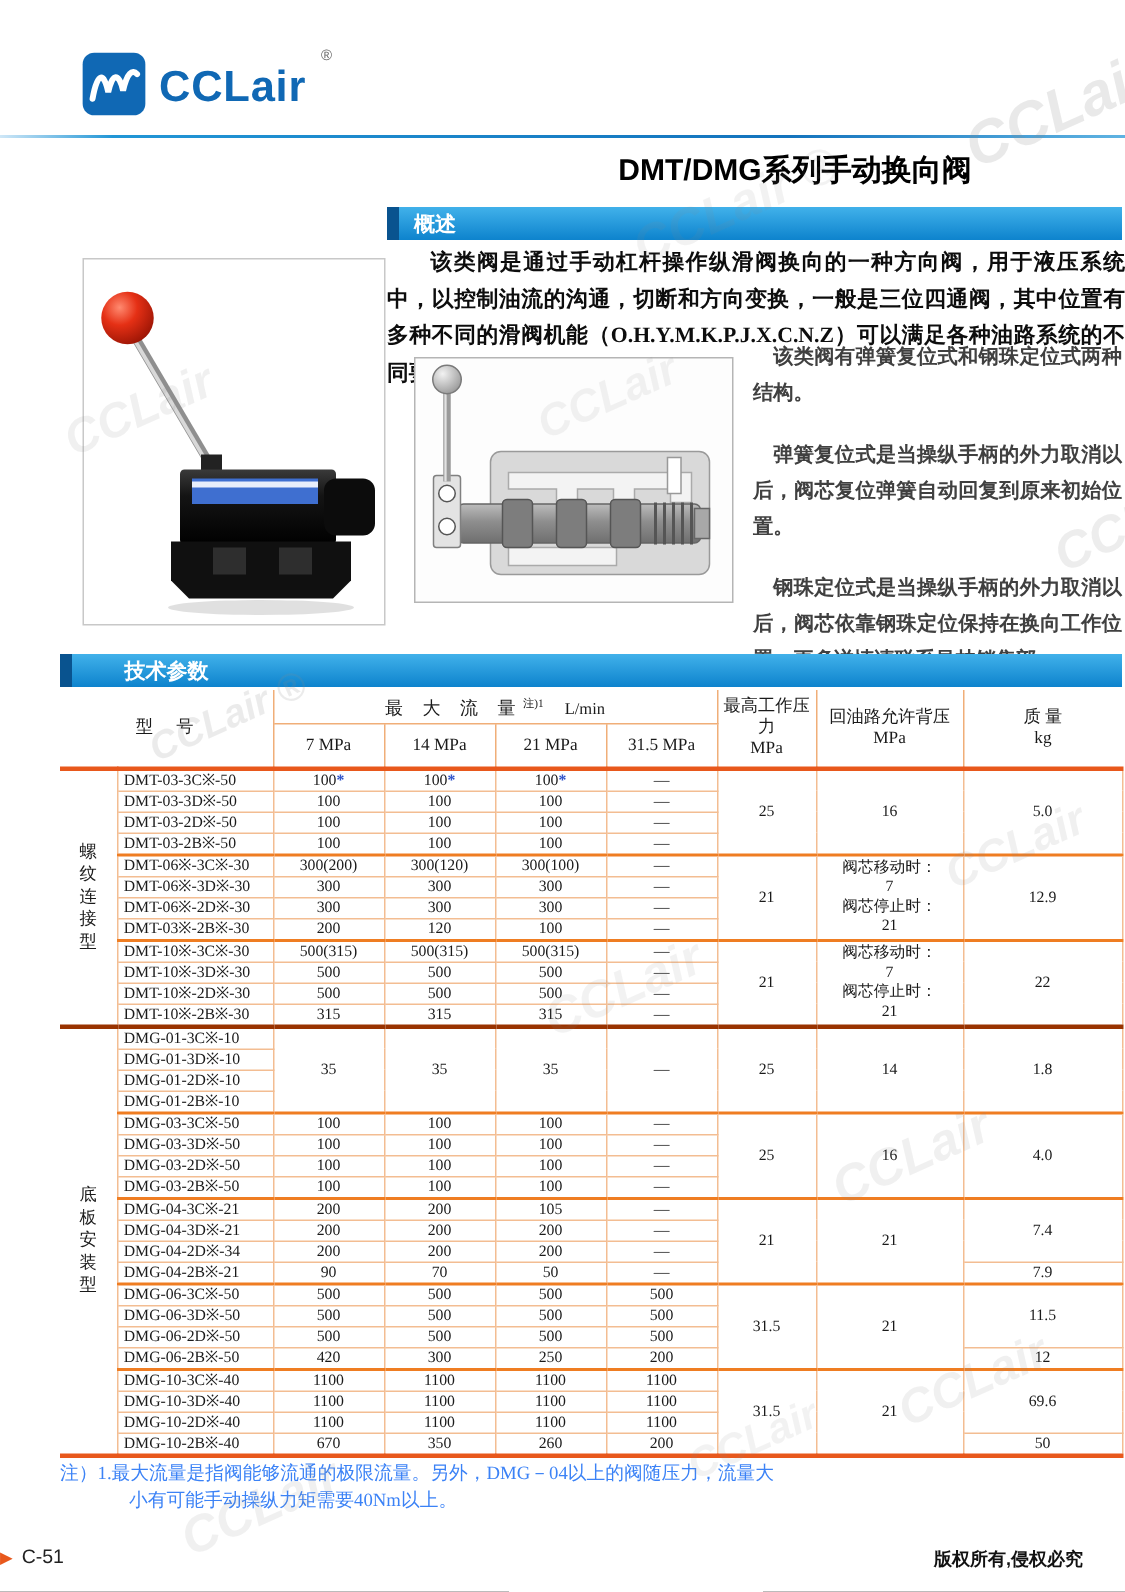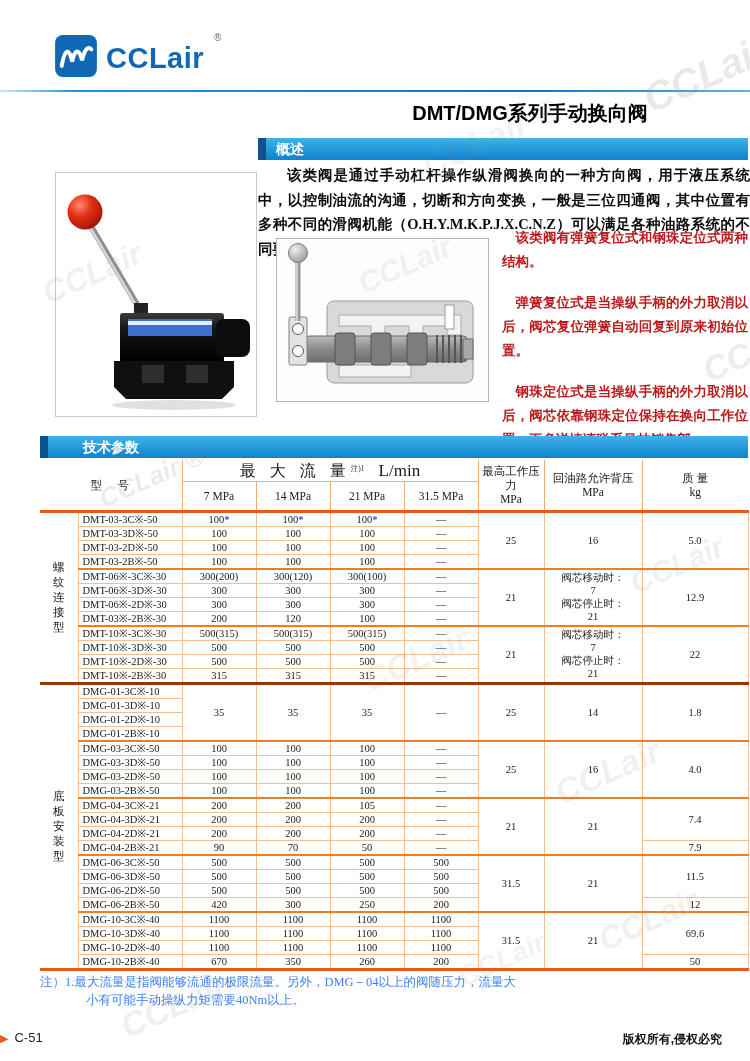--- a/index.html
+++ b/index.html
@@ -26,35 +26,35 @@
   .intro{position:absolute;left:258px;top:163px;width:492px;margin:0;
          font:700 14.5px "Liberation Serif",serif;line-height:24.5px;
          text-indent:2em;text-align:justify;color:#0d0d0d;}
 
   .photo{position:absolute;left:55px;top:172px;width:200px;height:243px;margin:0;
          border:1px solid #c8c8c8;background:#fff;}
   .diagram{position:absolute;left:276px;top:238px;width:211px;height:162px;margin:0;
            border:1px solid #b5b5b5;background:#fdfdfd;}
   .side{position:absolute;left:502px;top:226px;width:246px;}
   .side p{margin:0 0 17px;font:700 13.5px "Liberation Serif",serif;line-height:24px;
-          text-indent:1em;text-align:justify;color:#b91c1c;}
+          text-indent:1em;text-align:justify;color:#404040;}
 
   
   .specs-table{position:absolute;left:40px;top:460px;border-collapse:collapse;table-layout:fixed;
                width:708px;font-family:"Liberation Serif",serif;color:#1a1a1a;}
   .specs-table thead th{font-weight:400;border:1px solid #f0ae78;text-align:center;
                         font-size:11.5px;line-height:14px;padding:2px 0;}
   .specs-table thead tr:first-child th{border-top:none;}
   .specs-table thead th:first-child{border-left:none;}
   .specs-table thead th:last-child{border-right:none;}
   .specs-table thead{border-bottom:3px solid #e8581c;}
   .h-model{font-size:12.5px;letter-spacing:2px;}
-  .flow-t{letter-spacing:5px;font-size:16px;}
+  .flow-t{letter-spacing:5px;font-size:12px;}
   .flow-sup{font-size:7.5px;}
-  .flow-u{font-size:17px;margin-left:14px;}
+  .flow-u{font-size:11px;margin-left:14px;}
   .hrow2 th{height:24px;}
   .specs-table tbody td{border:1px solid #f3bd92;height:13px;line-height:13px;
                         padding:0;text-align:center;font-size:10.5px;overflow:hidden;}
   .specs-table tbody td.model{text-align:left;padding-left:4px;}
   .specs-table tbody td.sec-label{border-left:none;font-size:11.5px;line-height:15px;}
   .specs-table tbody tr.grp-start td{border-top:2px solid #ef7d22;}
   .specs-table tbody tr.sec-start td{border-top:3px solid #993300;}
   .specs-table tbody{border-bottom:3px solid #e8581c;}
   .star{color:#2b50c8;font-weight:700;}
 
@@ -365,21 +365,21 @@
           <td class="num" rowspan="3">7.4</td>
         </tr>
         <tr>
           <td class="model">DMG-04-3D※-21</td>
           <td class="num">200</td>
           <td class="num">200</td>
           <td class="num">200</td>
           <td class="num">—</td>
         </tr>
         <tr>
-          <td class="model">DMG-04-2D※-21</td>
+          <td class="model">DMG-04-2D※-34</td>
           <td class="num">200</td>
           <td class="num">200</td>
           <td class="num">200</td>
           <td class="num">—</td>
         </tr>
         <tr>
           <td class="model">DMG-04-2B※-21</td>
           <td class="num">90</td>
           <td class="num">70</td>
           <td class="num">50</td>

